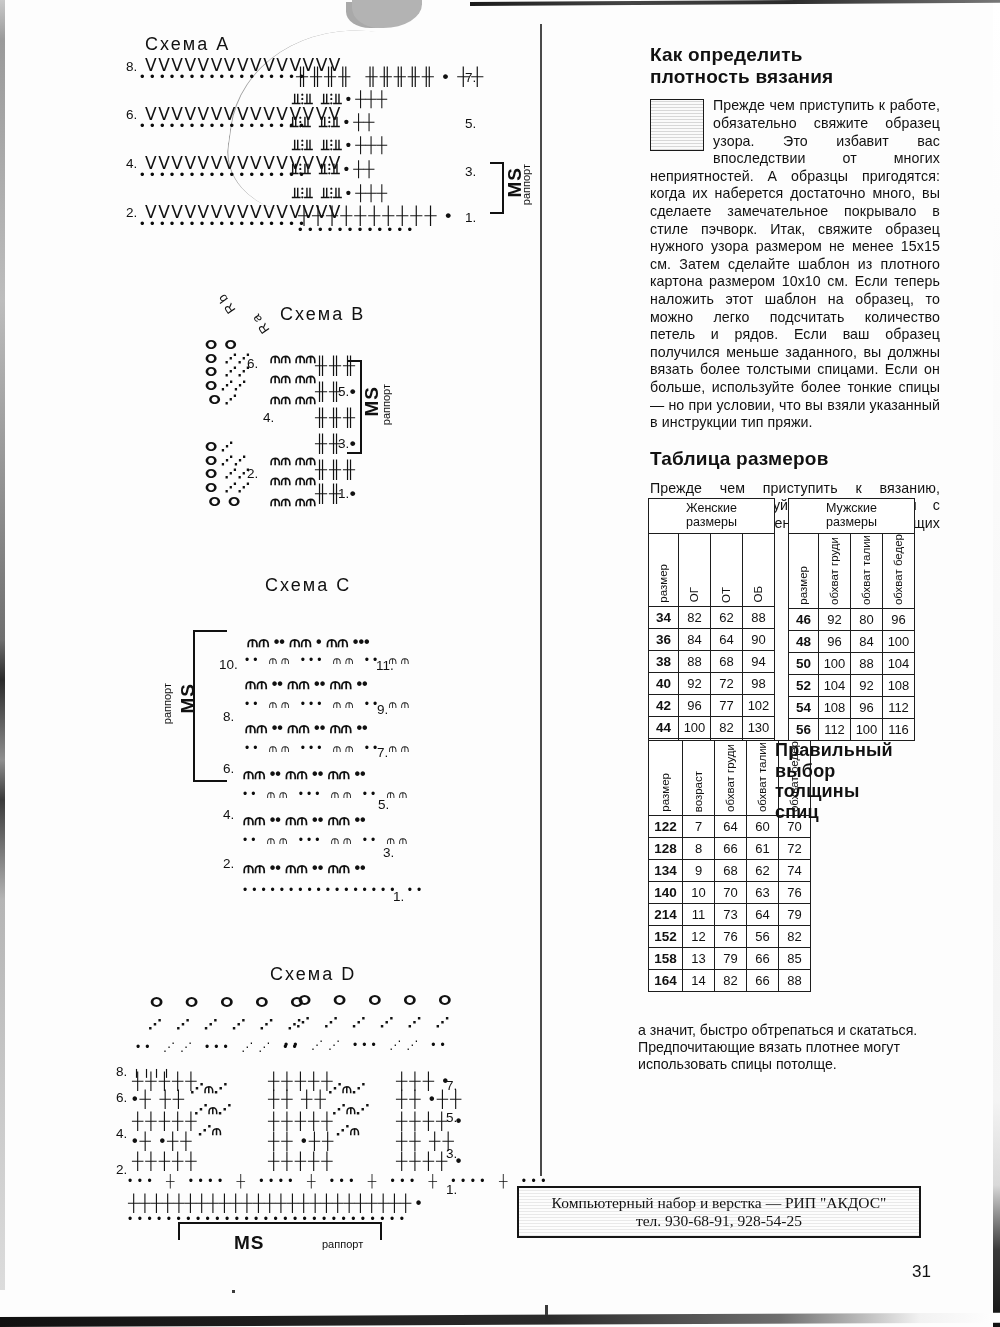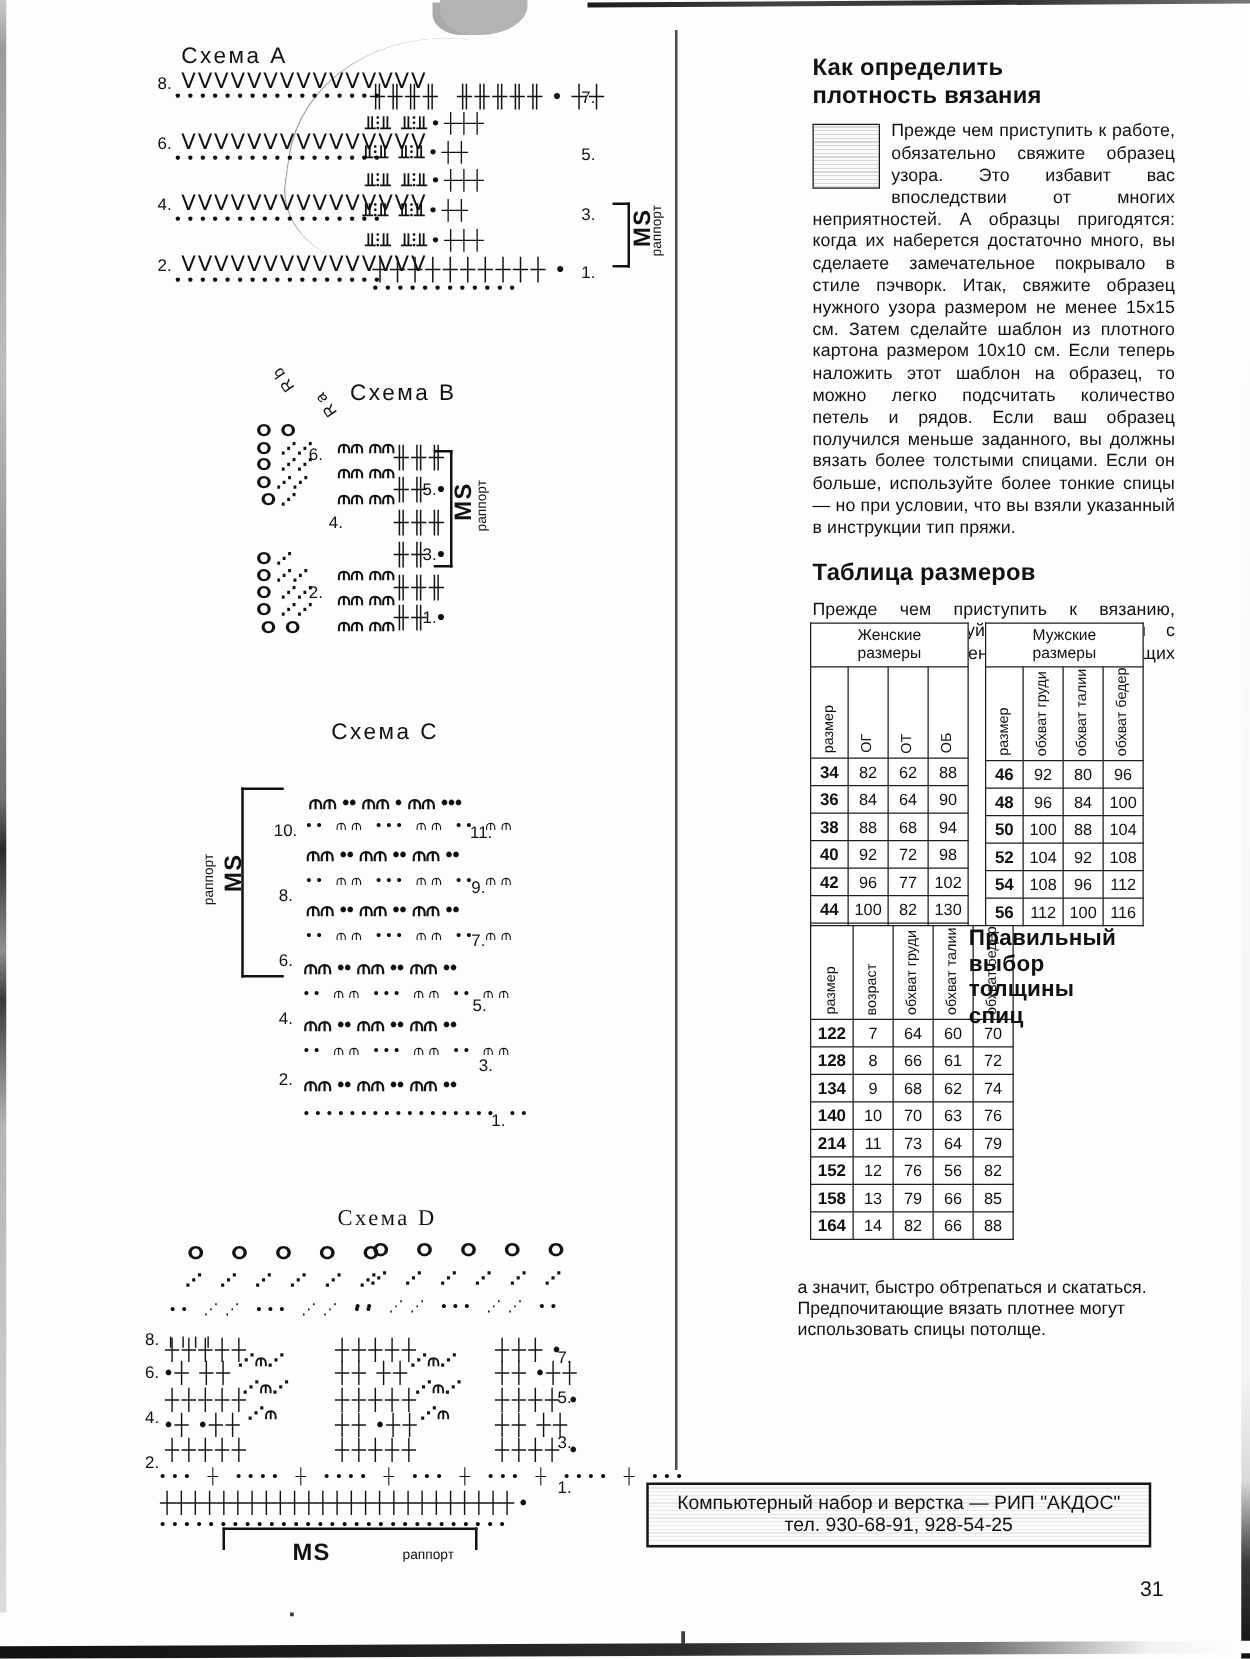--- a/index.html
+++ b/index.html
@@ -80,21 +80,21 @@
 
   
   .footer-box{
     position:absolute;left:517px;top:1186px;width:400px;height:48px;
     border:2.4px solid #161616;
     background:
       repeating-linear-gradient(0deg,#e9e9e9 0 1px,#fdfdfd 1px 3px),
       repeating-linear-gradient(90deg,#eaeaea 0 1px,#fdfdfd 1px 3px);
     display:flex;flex-direction:column;align-items:center;justify-content:center;
   }
-  .footer-box div{font-size:15.5px;line-height:1.15;text-align:center;white-space:nowrap;}
+  .footer-box div{font-size:15.5px;line-height:1.15;text-align:center;white-space:nowrap;font-family:Liberation Serif, serif;}
   .page-num{position:absolute;left:912px;top:1262px;font-size:17px;}
 
   
   .chart{position:absolute;}
   .chart-title{font-size:18px;letter-spacing:2px;white-space:nowrap;}
   .rowlab{position:absolute;font-size:13.5px;}
   .vlabel{position:absolute;writing-mode:vertical-rl;transform:rotate(180deg);white-space:nowrap;}
   .ms-lab{font-size:19px;font-weight:bold;letter-spacing:1px;}
   .rap-lab{font-size:11px;}
   .brk{position:absolute;border:2px solid #111;}
@@ -228,21 +228,21 @@
     <div class="dotrow" style="left:90px;top:166px;font-size:12px;letter-spacing:4px;">•• ⫙⫙ ••• ⫙⫙ •• ⫙⫙</div>
     <div class="shell" style="left:88px;top:190px;">⫙⫙ •• ⫙⫙ •• ⫙⫙ ••</div>
     <div class="dotrow" style="left:88px;top:212px;font-size:12px;letter-spacing:4px;">•• ⫙⫙ ••• ⫙⫙ •• ⫙⫙</div>
     <div class="shell" style="left:88px;top:236px;">⫙⫙ •• ⫙⫙ •• ⫙⫙ ••</div>
     <div class="dotrow" style="left:88px;top:258px;font-size:12px;letter-spacing:4px;">•• ⫙⫙ ••• ⫙⫙ •• ⫙⫙</div>
     <div class="shell" style="left:88px;top:284px;">⫙⫙ •• ⫙⫙ •• ⫙⫙ ••</div>
     <div class="dotrow" style="left:88px;top:308px;font-size:12px;letter-spacing:5px;">••••••••••••••••• ••</div>
   </div>
 
   <div class="chart" style="left:80px;top:960px;width:420px;height:290px;">
-    <div class="chart-title" style="position:absolute;left:190px;top:4px;font-family:Liberation Serif, serif;">Схема   D</div>
+    <div class="chart-title" style="position:absolute;left:190px;top:4px;">Схема   D</div>
 
     <div class="shell" style="left:70px;top:34px;font-size:14px;letter-spacing:9px;">ⵔ ⵔ ⵔ ⵔ ⵔ</div>
     <div class="shell" style="left:218px;top:32px;font-size:14px;letter-spacing:9px;">ⵔ ⵔ ⵔ ⵔ ⵔ</div>
     <div class="shell" style="left:68px;top:56px;font-size:14px;letter-spacing:5px;">⋰ ⋰ ⋰ ⋰ ⋰ ⋰</div>
     <div class="shell" style="left:216px;top:54px;font-size:14px;letter-spacing:5px;">⋰ ⋰ ⋰ ⋰ ⋰ ⋰</div>
     <div class="dotrow" style="left:56px;top:80px;font-size:12px;letter-spacing:5px;">•• ⋰⋰ ••• ⋰⋰ ••</div>
     <div class="dotrow" style="left:204px;top:78px;font-size:12px;letter-spacing:5px;">•• ⋰⋰ ••• ⋰⋰ ••</div>
 
     <div class="rowlab" style="left:36px;top:104px;">8.</div>
     <div class="rowlab" style="left:36px;top:130px;">6.</div>

